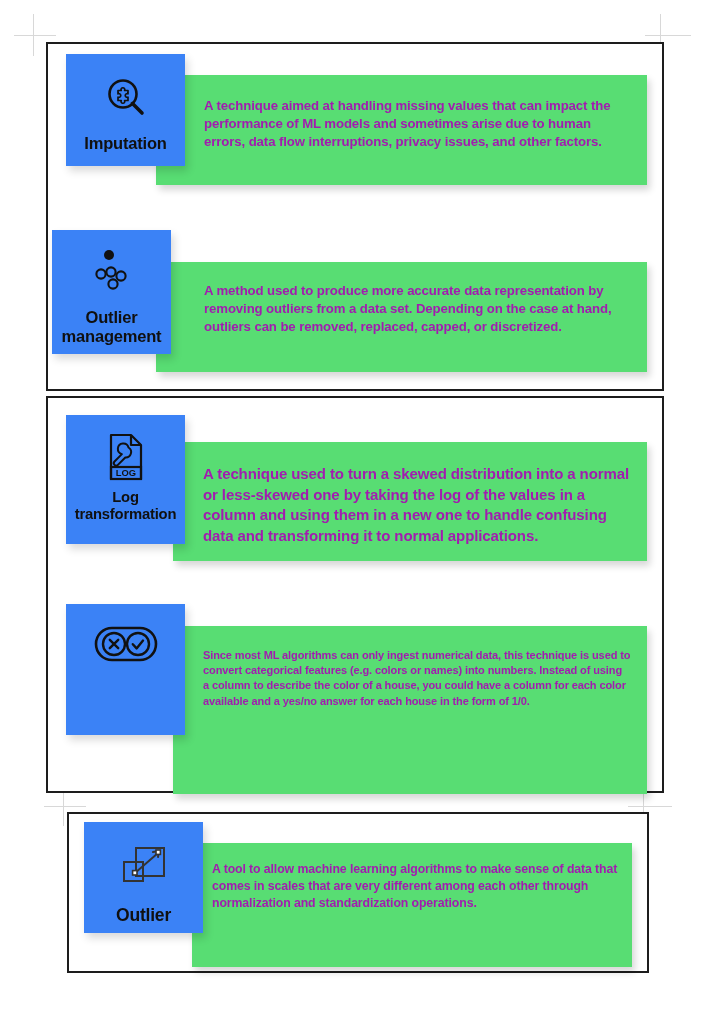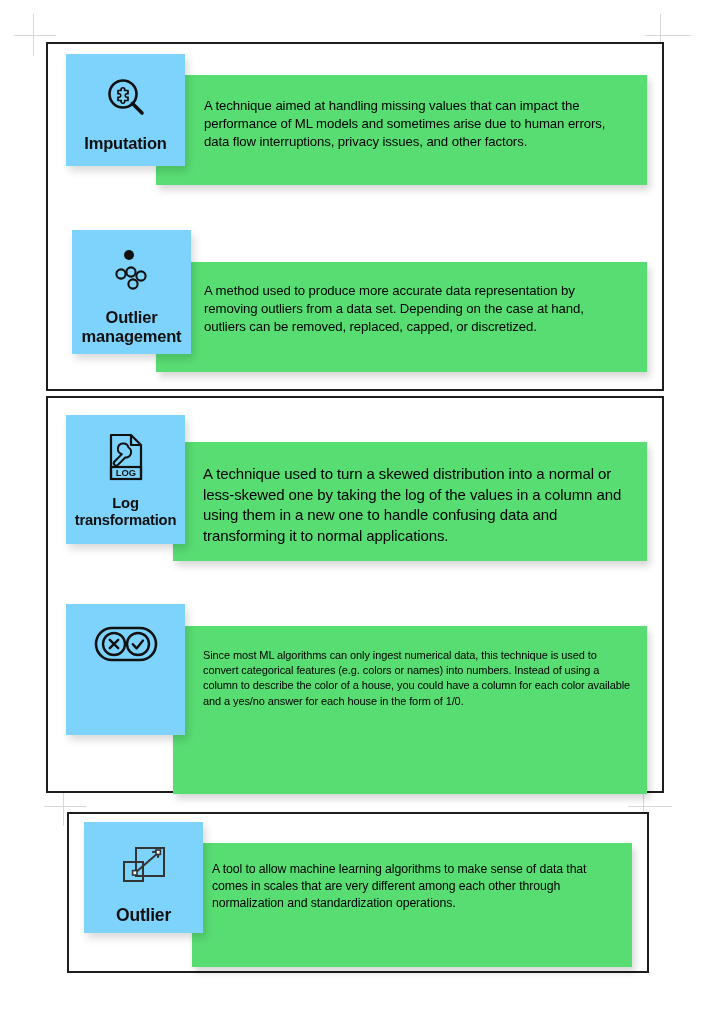--- a/index.html
+++ b/index.html
@@ -30,33 +30,33 @@
     border: 2px solid #1d1d1d;
     background: #ffffff;
     box-sizing: border-box;
   }
 
   .desc {
     position: absolute;
     background: #58dd73;
     box-sizing: border-box;
     box-shadow: 3px 5px 7px rgba(0,0,0,0.16);
-    color: #000000;
-    font-weight: normal;
+    color: #a21caf;
+    font-weight: bold;
     line-height: 1.38;
     letter-spacing: -0.1px;
   }
   .desc p {
     margin: 0;
     padding: 0;
   }
 
   .tile {
     position: absolute;
-    background: #7dd3fc;
+    background: #3b82f6;
     box-shadow: 3px 5px 8px rgba(0,0,0,0.15);
     box-sizing: border-box;
     display: flex;
     flex-direction: column;
     align-items: center;
     justify-content: flex-start;
     z-index: 3;
   }
   .tile-icon {
     display: flex;
@@ -78,38 +78,38 @@
   
   #frame-2 { left: 46px;  top: 396px; width: 618px; height: 397px; }
   
   #frame-3 { left: 67px;  top: 812px; width: 582px; height: 161px; }
 
   
   #tile-imputation { left: 66px; top: 54px;  width: 119px; height: 112px; padding-top: 21px; }
   #desc-imputation { left: 156px; top: 75px;  width: 491px; height: 110px; padding: 22px 22px 0 48px; font-size: 13.2px; }
 
   
-  #tile-outlier    { left: 72px; top: 230px; width: 119px; height: 124px; padding-top: 16px; }
+  #tile-outlier    { left: 52px; top: 230px; width: 119px; height: 124px; padding-top: 16px; }
   #desc-outlier    { left: 156px; top: 262px; width: 491px; height: 110px; padding: 20px 22px 0 48px; font-size: 13.2px; }
 
   
   #tile-log        { left: 66px; top: 415px; width: 119px; height: 129px; padding-top: 16px; }
   #desc-log        { left: 173px; top: 442px; width: 474px; height: 119px; padding: 22px 16px 0 30px; font-size: 15px; }
 
   
   #tile-onehot     { left: 66px; top: 604px; width: 119px; height: 131px; padding-top: 20px; }
   #desc-onehot     { left: 173px; top: 626px; width: 474px; height: 168px; padding: 22px 16px 0 30px; font-size: 11px; }
 
   
   #tile-scaling    { left: 84px; top: 822px; width: 119px; height: 111px; padding-top: 22px; }
   #desc-scaling    { left: 192px; top: 843px; width: 440px; height: 124px; padding: 18px 14px 0 20px; font-size: 12.3px; }
 
   .label-imputation { font-size: 16.5px; margin-top: 13px; }
   .label-outlier    { font-size: 16.5px; margin-top: 12px; }
-  .label-log        { font-size: 14.8px; margin-top: 10px; }
+  .label-log        { font-size: 14.8px; margin-top: 4px; }
   .label-onehot     { font-size: 18.5px; margin-top: 11px; }
   .label-scaling    { font-size: 17.5px; margin-top: 15px; }
 
   svg { display: block; }
 </style>
 </head>
 <body>
 
 <div class="crop-mark crop-v" style="left:33px; top:14px; height:42px;"></div>
 <div class="crop-mark crop-h" style="left:14px; top:35px; width:42px;"></div>

